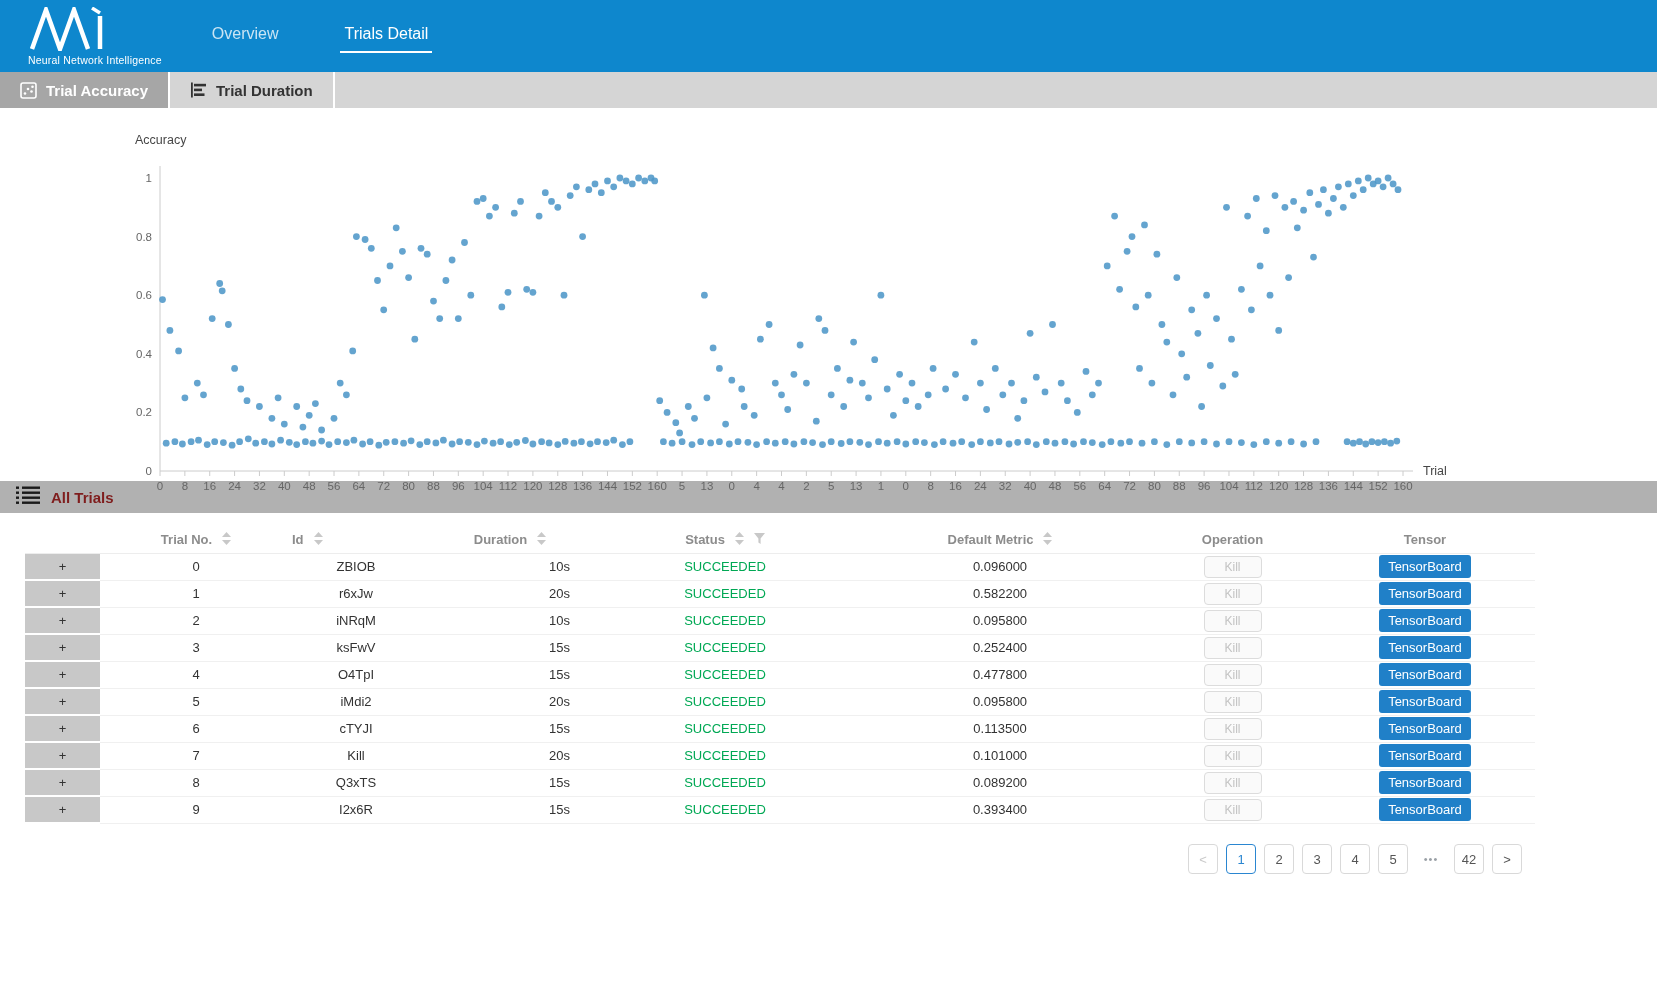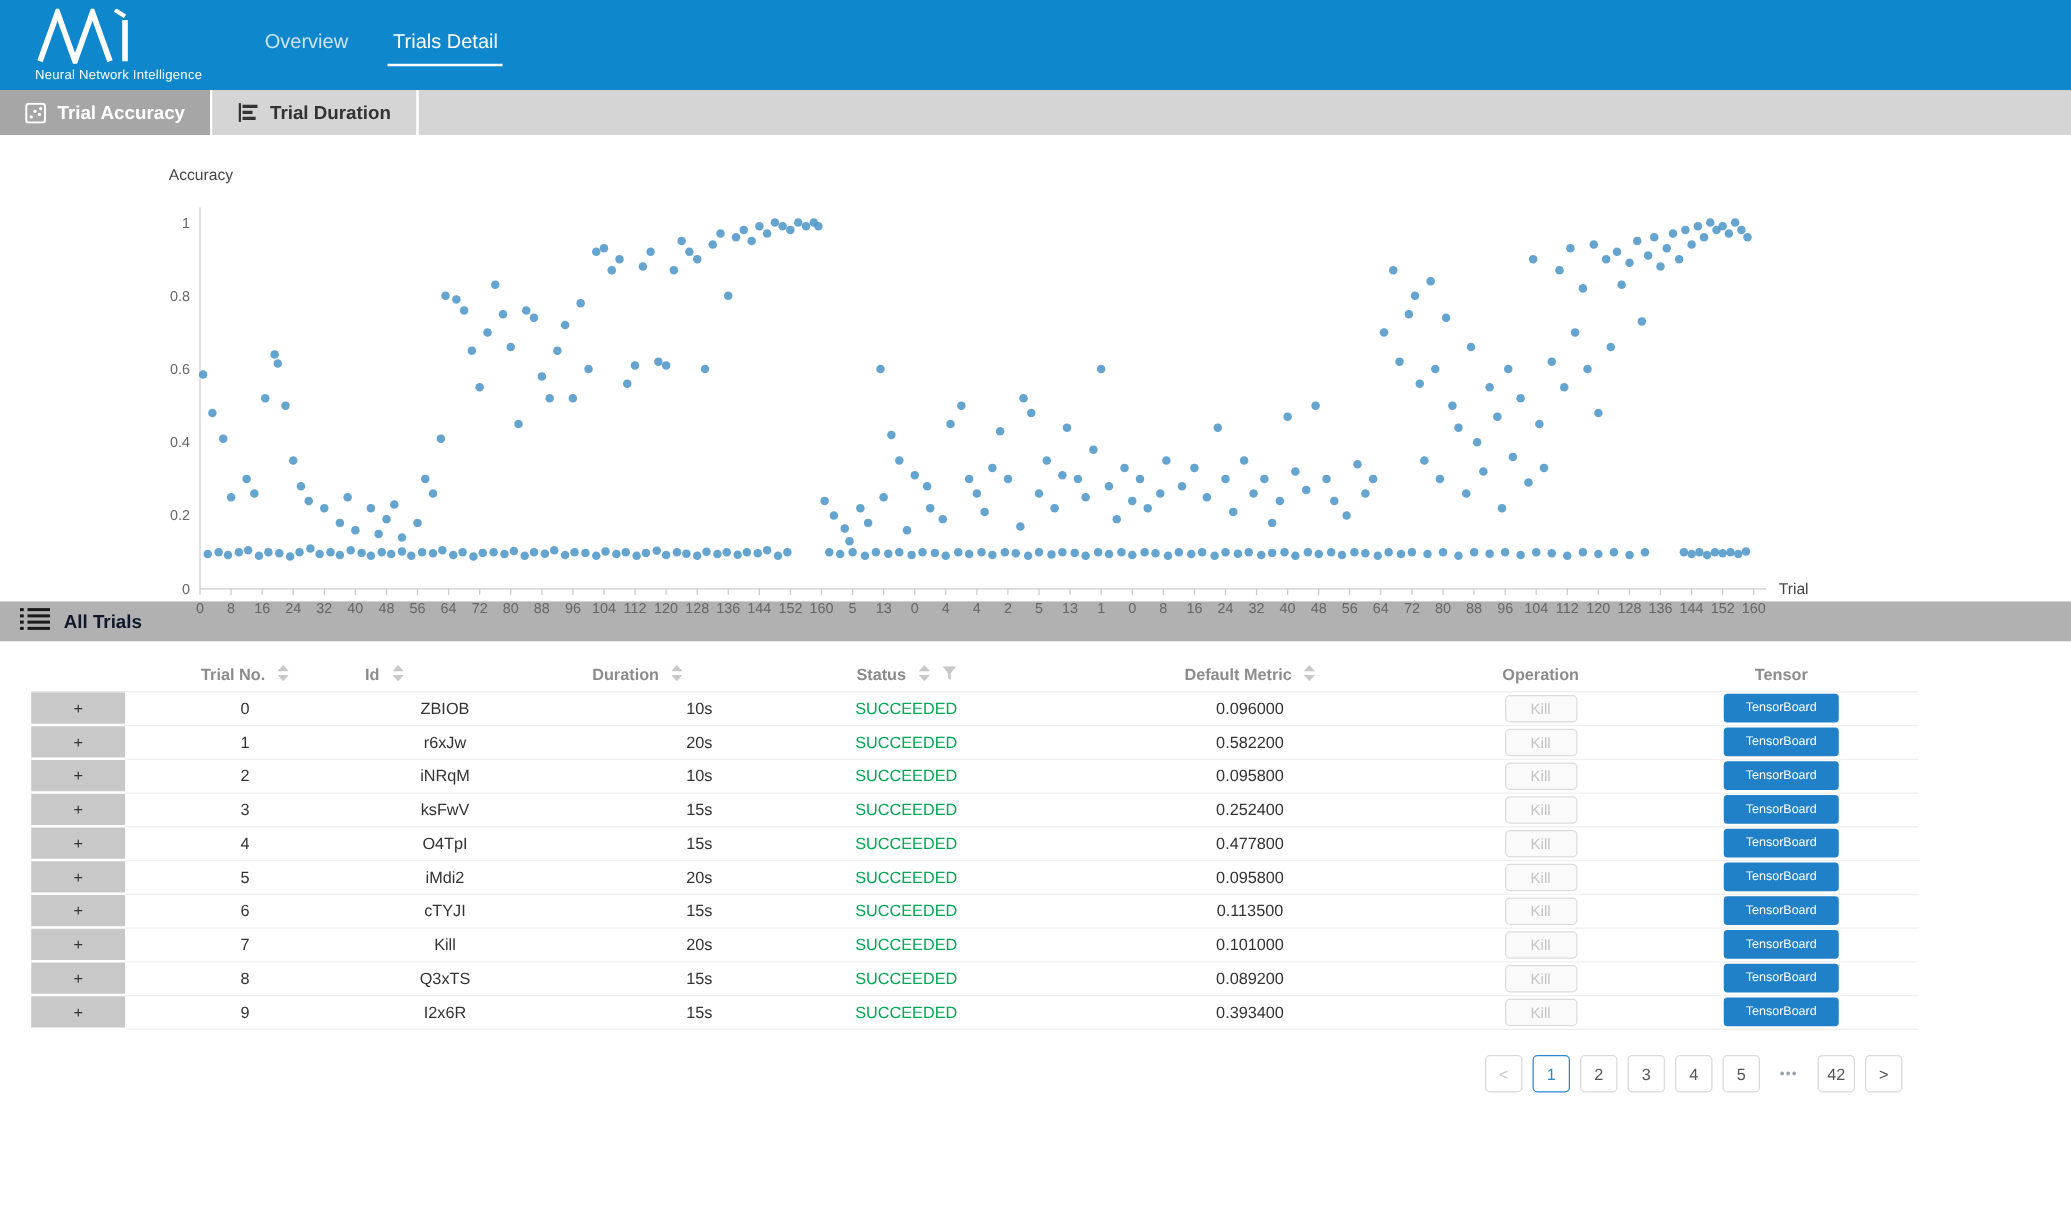--- a/index.html
+++ b/index.html
@@ -4,21 +4,21 @@
 <style>
   * { box-sizing: border-box; margin: 0; padding: 0; }
   html, body { width: 1657px; height: 984px; overflow: hidden; background: #fff;
     font-family: "Liberation Sans", sans-serif; }
 
   
   .topbar { height: 72px; background: #0e87cd; display: flex; align-items: center; }
   .logo { margin-left: 28px; color: #fff; }
   .logo-mark svg { display: block; }
   .logo-sub { font-size: 10.5px; margin-top: 3px; white-space: nowrap; letter-spacing: .2px; }
-  .nav-tabs { display: flex; gap: 28px; margin-left: 46px; align-items: center; }
+  .nav-tabs { display: flex; gap: 58px; margin-left: 46px; align-items: center; }
   .nav-tab { color: rgba(255,255,255,.78); font-size: 16px; padding: 6px 4px 8px; cursor: pointer;
     border-bottom: 2px solid transparent; }
   .nav-tab.active { color: #fff; border-bottom-color: #fff; }
 
   
   .viewtabs { height: 36px; background: #d5d5d5; display: flex; }
   .viewtab { display: flex; align-items: center; gap: 9px; padding: 12px 20px; font-size: 15px;
     font-weight: 700; color: #333; border-right: 2px solid #fff; cursor: pointer; }
   .viewtab.active { background: #a6a6a6; color: #fff; }
   .viewtab svg { display: block; }
@@ -26,41 +26,41 @@
   
   .chart-section { position: relative; height: 373px; background: #fff; }
   #scatter-svg { position: absolute; top: 20px; left: 0; }
   #scatter-svg text { font-family: "Liberation Sans", sans-serif; }
   .tick-label { fill: #666; font-size: 11.5px; }
   .axis-title { fill: #464646; font-size: 12.5px; }
 
   
   .alltrials-bar { height: 32px; background: #b1b1b1; display: flex; align-items: center;
     gap: 11px; padding-left: 16px; }
-  .alltrials-title { font-size: 15px; font-weight: 700; color: #0f172a; }
+  .alltrials-title { font-size: 15px; font-weight: 700; color: #7f1d1d; }
 
   
   .table-wrap { margin: 14px 25px 0; width: 1510px; }
   table { border-collapse: collapse; width: 100%; table-layout: fixed; }
   thead th { font-size: 13px; color: #8c8c8c; font-weight: 700; height: 26px;
     text-align: center; border-bottom: 1px solid #ededed; }
   th.h-id { text-align: left; }
   .th-inner { display: inline-flex; align-items: center; gap: 10px; }
   tbody td { height: 27px; font-size: 13px; color: #333; text-align: center;
     border-bottom: 1px solid #f0f0f0; }
   td.c-id { text-align: center; }
   td.c-duration { text-align: right; padding-right: 30px; }
   td.expand-cell { padding: 0; background: #c8c8c8; border-bottom: 2px solid #fff; }
   .expand-btn { width: 100%; height: 100%; background: transparent; border: none;
     font-size: 13px; color: #333; cursor: pointer; font-family: inherit; }
   .status-succeeded { color: #00a854; }
   .kill-btn { width: 58px; height: 22px; border: 1px solid #dcdcdc; border-radius: 4px;
     background: #fafafa; color: #c3c3c3; font-size: 12px; font-family: inherit; }
   .tb-btn { width: 92px; height: 23px; border: none; border-radius: 3px; background: #2080c8;
-    color: #fff; font-size: 10px; cursor: pointer; font-family: inherit; }
+    color: #fff; font-size: 13px; cursor: pointer; font-family: inherit; }
 
   
   .pagination { display: flex; justify-content: flex-end; align-items: center;
     margin: 20px 135px 0 0; gap: 8px; }
   .page-btn { min-width: 30px; height: 30px; border: 1px solid #d9d9d9; border-radius: 4px;
     background: #fff; font-size: 13px; color: #555; display: flex; align-items: center;
     justify-content: center; cursor: pointer; padding: 0 6px; font-family: inherit; }
   .page-btn.active { border-color: #2a86d1; color: #2a86d1; }
   .page-btn.disabled { color: #c9c9c9; }
   .page-btn.ellipsis { border: none; color: #9aa0a6; font-size: 11px; letter-spacing: 1px; }

